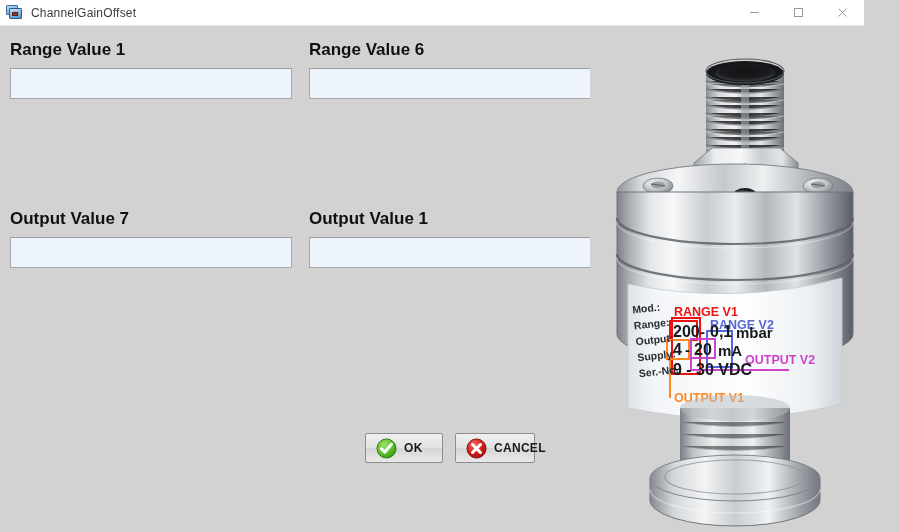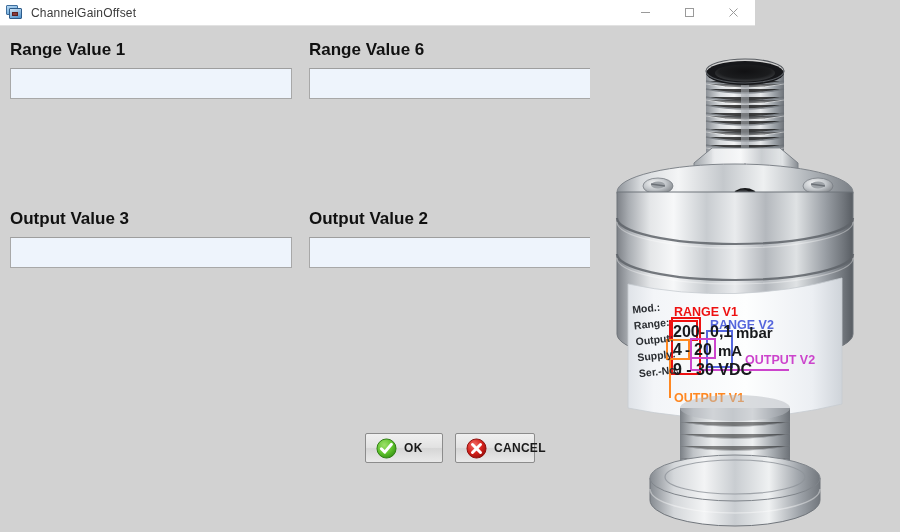--- a/index.html
+++ b/index.html
@@ -8,21 +8,21 @@
     font-family: "Liberation Sans", sans-serif;
     overflow: hidden; background: #d2d2d2;
   }
   #app {
     position: relative; width: 900px; height: 532px;
     background: #d2d2d2; overflow: hidden;
   }
 
   
   .titlebar {
-    position: absolute; left: 0; top: 0; width: 755px; height: 26px;
+    position: absolute; left: 0; top: 0; width: 864px; height: 26px;
     background: #ffffff; border-bottom: 1px solid #e2e2e2;
     display: flex; align-items: center;
   }
   .title-icon {
     width: 17px; height: 17px; margin-left: 6px; margin-right: 8px;
     position: relative; flex: none;
   }
   .title-icon .mon-back {
     position: absolute; left: 0; top: 1px; width: 12px; height: 10px;
     background: linear-gradient(160deg,#b8d8f2,#5b9fd6);
@@ -114,24 +114,24 @@
       </div>
     </div>
   </div>
 
   <div class="field-label" style="left:10px;top:40px;width:282px;">Range Value 1</div>
   <input class="field-input" style="left: 10px; top: 68px; width: 282px; height: 31px;" value="">
 
   <div class="field-label" style="left:309px;top:40px;width:282px;">Range Value 6</div>
   <input class="field-input" style="left: 309px; top: 68px; width: 282px; height: 31px;" value="">
 
-  <div class="field-label" style="left:10px;top:209px;width:282px;">Output Value 3</div>
+  <div class="field-label" style="left:10px;top:209px;width:282px;">Output Value 7</div>
   <input class="field-input" style="left: 10px; top: 237px; width: 282px; height: 31px;" value="">
 
-  <div class="field-label" style="left:309px;top:209px;width:282px;">Output Value 2</div>
+  <div class="field-label" style="left:309px;top:209px;width:282px;">Output Value 1</div>
   <input class="field-input" style="left: 309px; top: 237px; width: 282px; height: 31px;" value="">
 
   <div class="dlg-btn" style="left:455px;top:433px;width:80px;">
     <svg class="badge" viewBox="0 0 22 22">
       <defs>
         <radialGradient id="gCa" cx="38%" cy="32%" r="78%">
           <stop offset="0%" stop-color="#f2706a"></stop>
           <stop offset="55%" stop-color="#d4211b"></stop>
           <stop offset="100%" stop-color="#8e0b08"></stop>
         </radialGradient>

